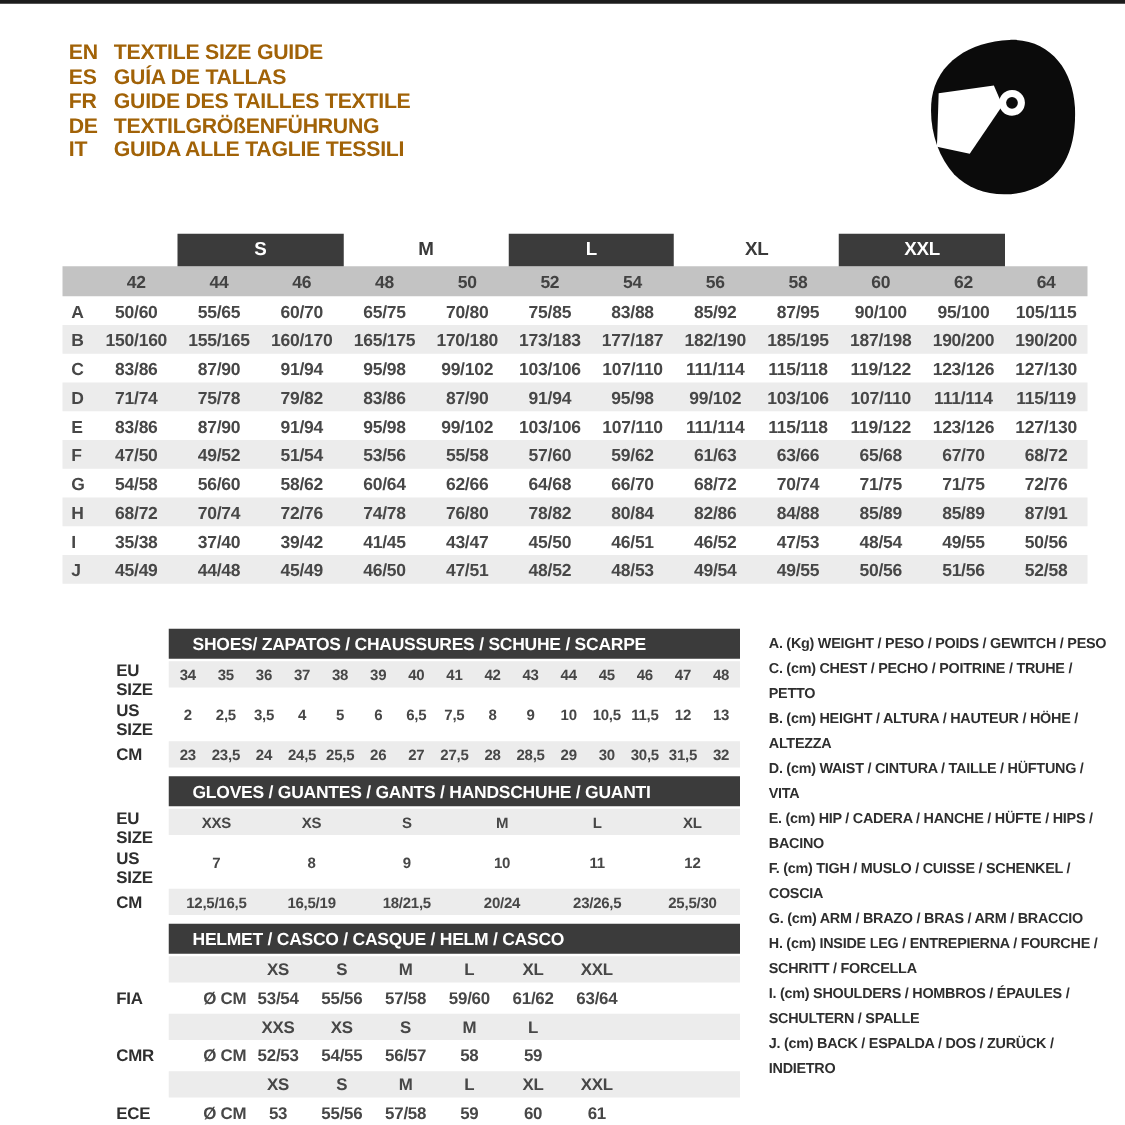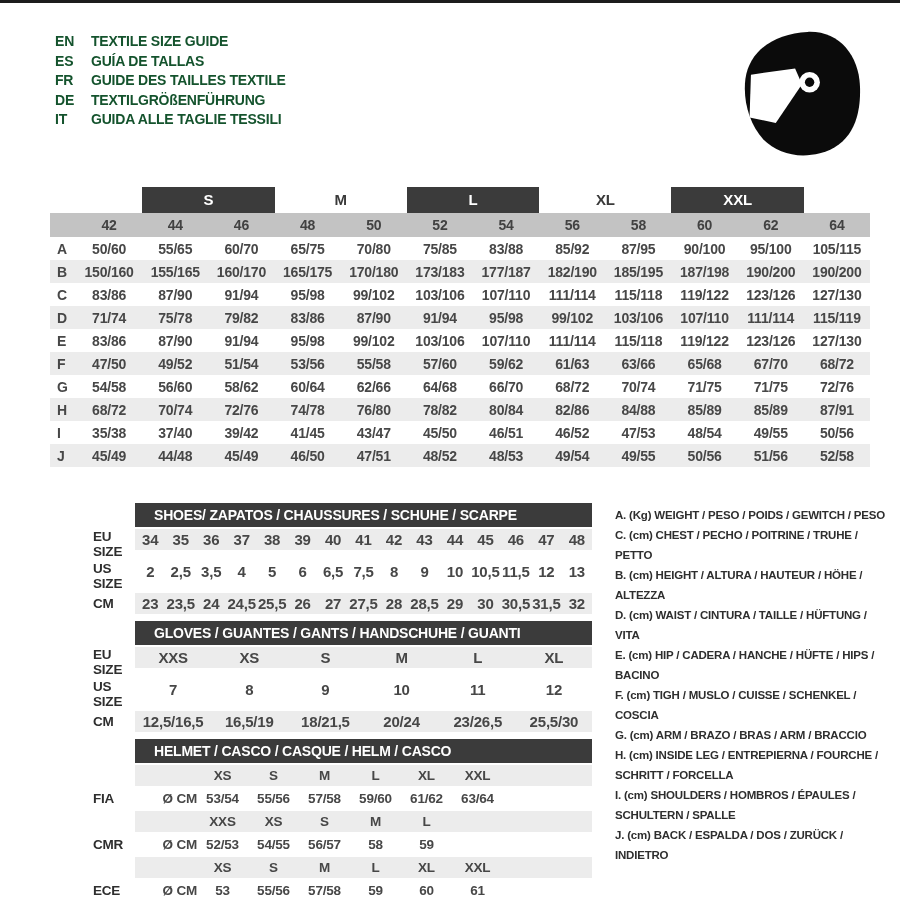--- a/index.html
+++ b/index.html
@@ -8,21 +8,21 @@
     font-family:"Liberation Sans", sans-serif;
     font-weight:bold;
     color:#474747;
     letter-spacing:-0.2px;
     position:relative;
     overflow:hidden;
   }
   .top-edge { position:absolute; top:0; left:0; width:100%; height:3px; background:#1c1c1c; }
 
   
-  .lang-block { position:absolute; left:55px; top:32px; font-size:14px; color:#14532d; }
+  .lang-block { position:absolute; left:55px; top:32px; font-size:17px; color:#a16207; }
   .lang-row { display:flex; line-height:19.5px; }
   .lang-code { width:36px; }
   .lang-text { white-space:nowrap; }
 
   
   .helmet-badge { position:absolute; left:733px; top:25px; width:138px; height:138px; }
 
   
   .main-table { position:absolute; left:50px; top:187px; width:820px; font-size:14px; }
   .band, .m-row { display:grid; grid-template-columns:26px repeat(12, 1fr); align-items:center; }
@@ -35,21 +35,21 @@
   .cell { text-align:center; white-space:nowrap; }
   .label-cell { text-align:left; padding-left:7px; }
 
   
   .sub-wrap { position:absolute; left:55px; top:503px; width:540px; }
   .sub-table { display:grid; grid-template-columns:80px 457px; row-gap:2px; margin-bottom:7px; }
   .sub-table.helmet { margin-top:0; }
   .sub-title { grid-column:2; background:#3b3b3b; color:#fff; height:24px; line-height:24px;
                padding-left:19px; font-size:14px; white-space:nowrap; }
   .sub-label { grid-column:1; font-size:13.5px; color:#2e2e2e; display:flex; align-items:center;padding-left:38px; }
-  .sub-row { grid-column:2; height:21px; display:flex; align-items:center; font-size:15px; }
+  .sub-row { grid-column:2; height:21px; display:flex; align-items:center; font-size:12px; }
   .sub-row.shaded { background:#ececec; }
   .sub-row .c { flex:1; text-align:center; white-space:nowrap; }
   .h-row { grid-column:2; height:21px; display:grid;
            grid-template-columns:62px repeat(6, 51px) 1fr; align-items:center; font-size:13.5px; }
   .h-row.shaded { background:#ececec; }
   .h-row .c { text-align:center; white-space:nowrap; }
   .h-row .unit { text-align:right; padding-left:5px; }
 
   
   .legend { position:absolute; left:615px; top:505px; width:272px; font-size:11.5px;

